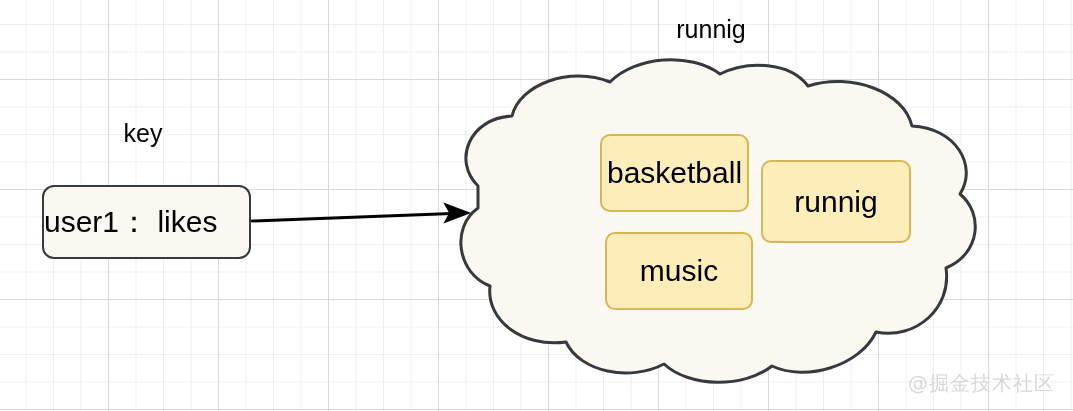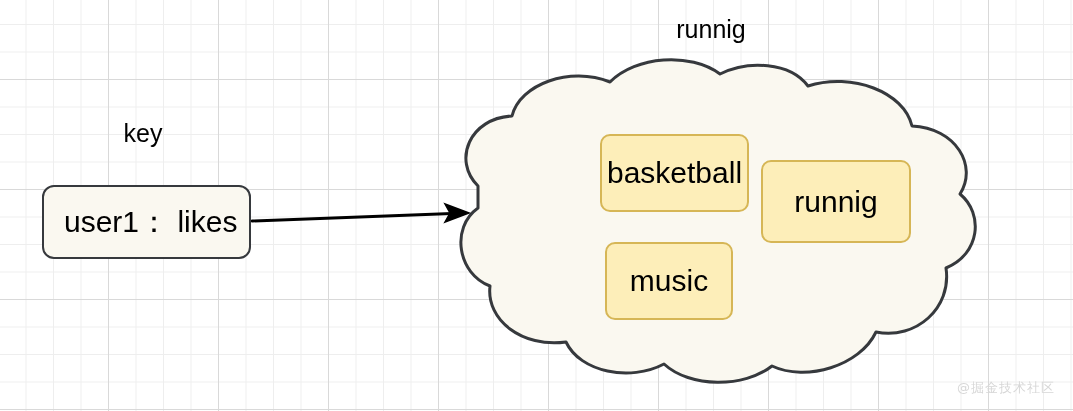--- a/index.html
+++ b/index.html
@@ -72,21 +72,20 @@
 
   #key-node {
     left: 42px;
     top: 185px;
     width: 209px;
     height: 74px;
     background: #faf8f0;
     border: 2.4px solid #36393d;
     border-radius: 12px;
     justify-content: flex-start;
-    padding-left: 20px;
   }
 
   .value-chip {
     background: #fdeeb9;
     border: 2.2px solid #d6b656;
     border-radius: 10px;
   }
 
   #chip-basketball {
     left: 600px;
@@ -97,30 +96,30 @@
 
   #chip-runnig {
     left: 761px;
     top: 160px;
     width: 150px;
     height: 83px;
   }
 
   #chip-music {
     left: 605px;
-    top: 242px;
-    width: 128px;
+    top: 232px;
+    width: 148px;
     height: 78px;
   }
 
   #watermark {
     position: absolute;
     right: 18px;
     bottom: 14px;
-    font-size: 13px;
+    font-size: 20px;
     color: #d7d7d7;
     letter-spacing: 1px;
     white-space: nowrap;
     font-family: "DejaVu Sans", "Liberation Sans", sans-serif;
   }
 </style>
 </head>
 <body>
 
 <div id="canvas">

